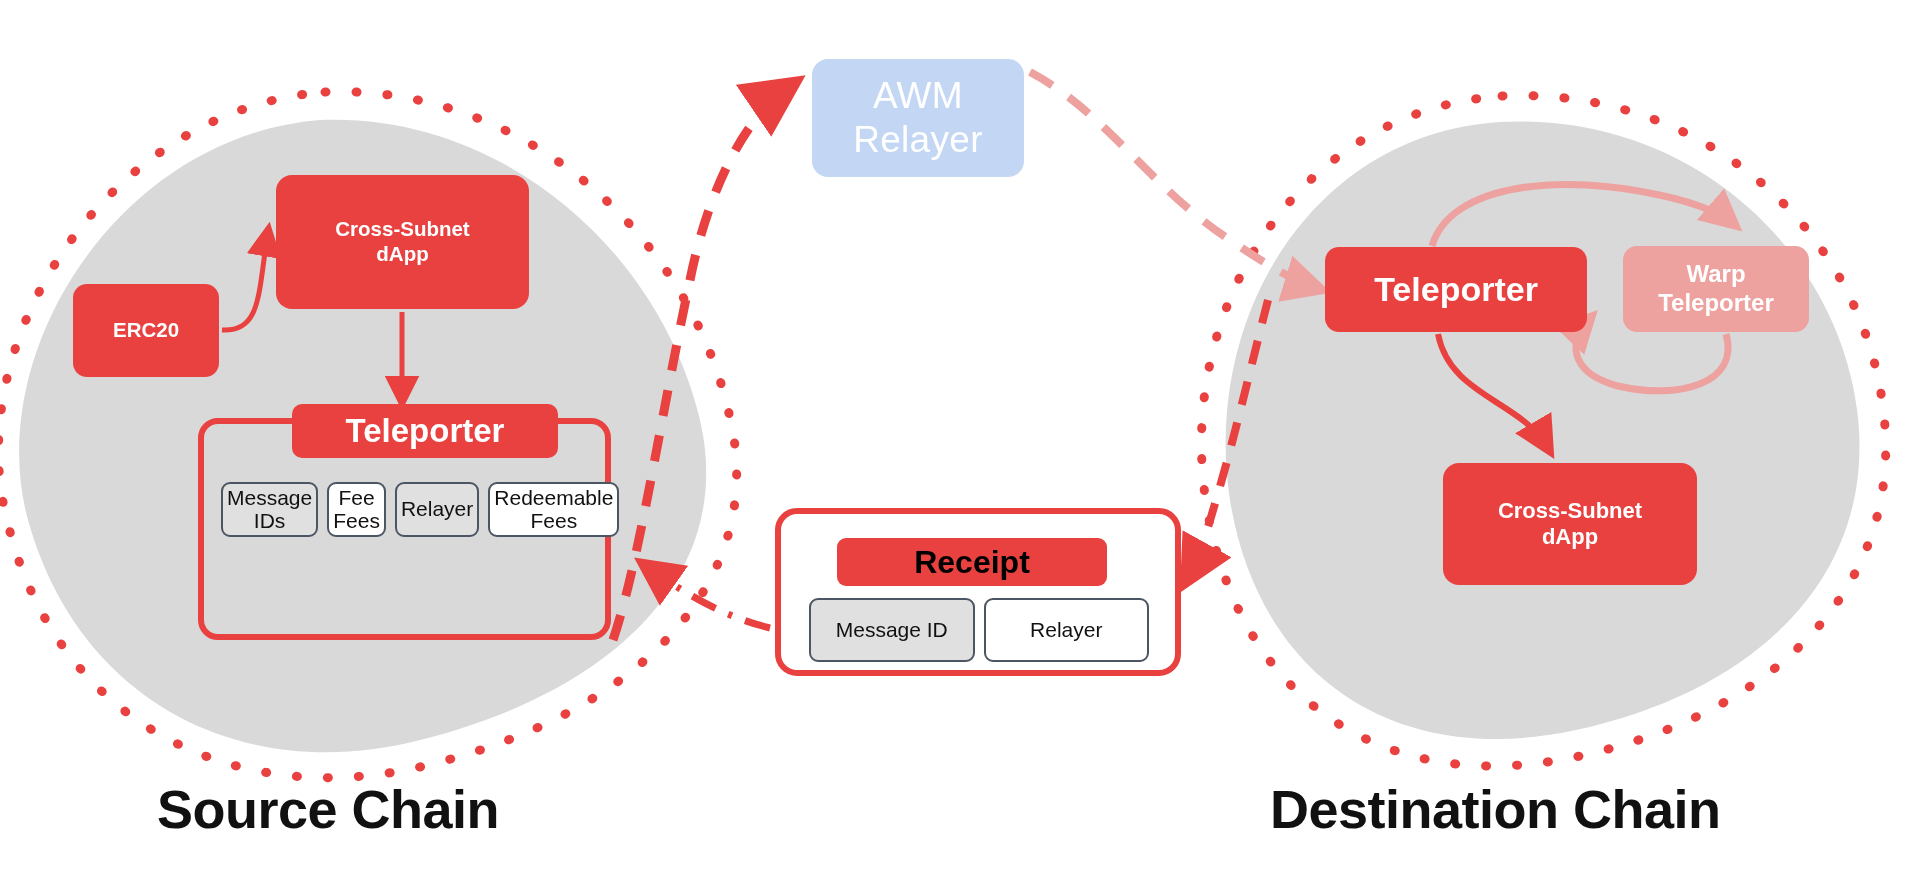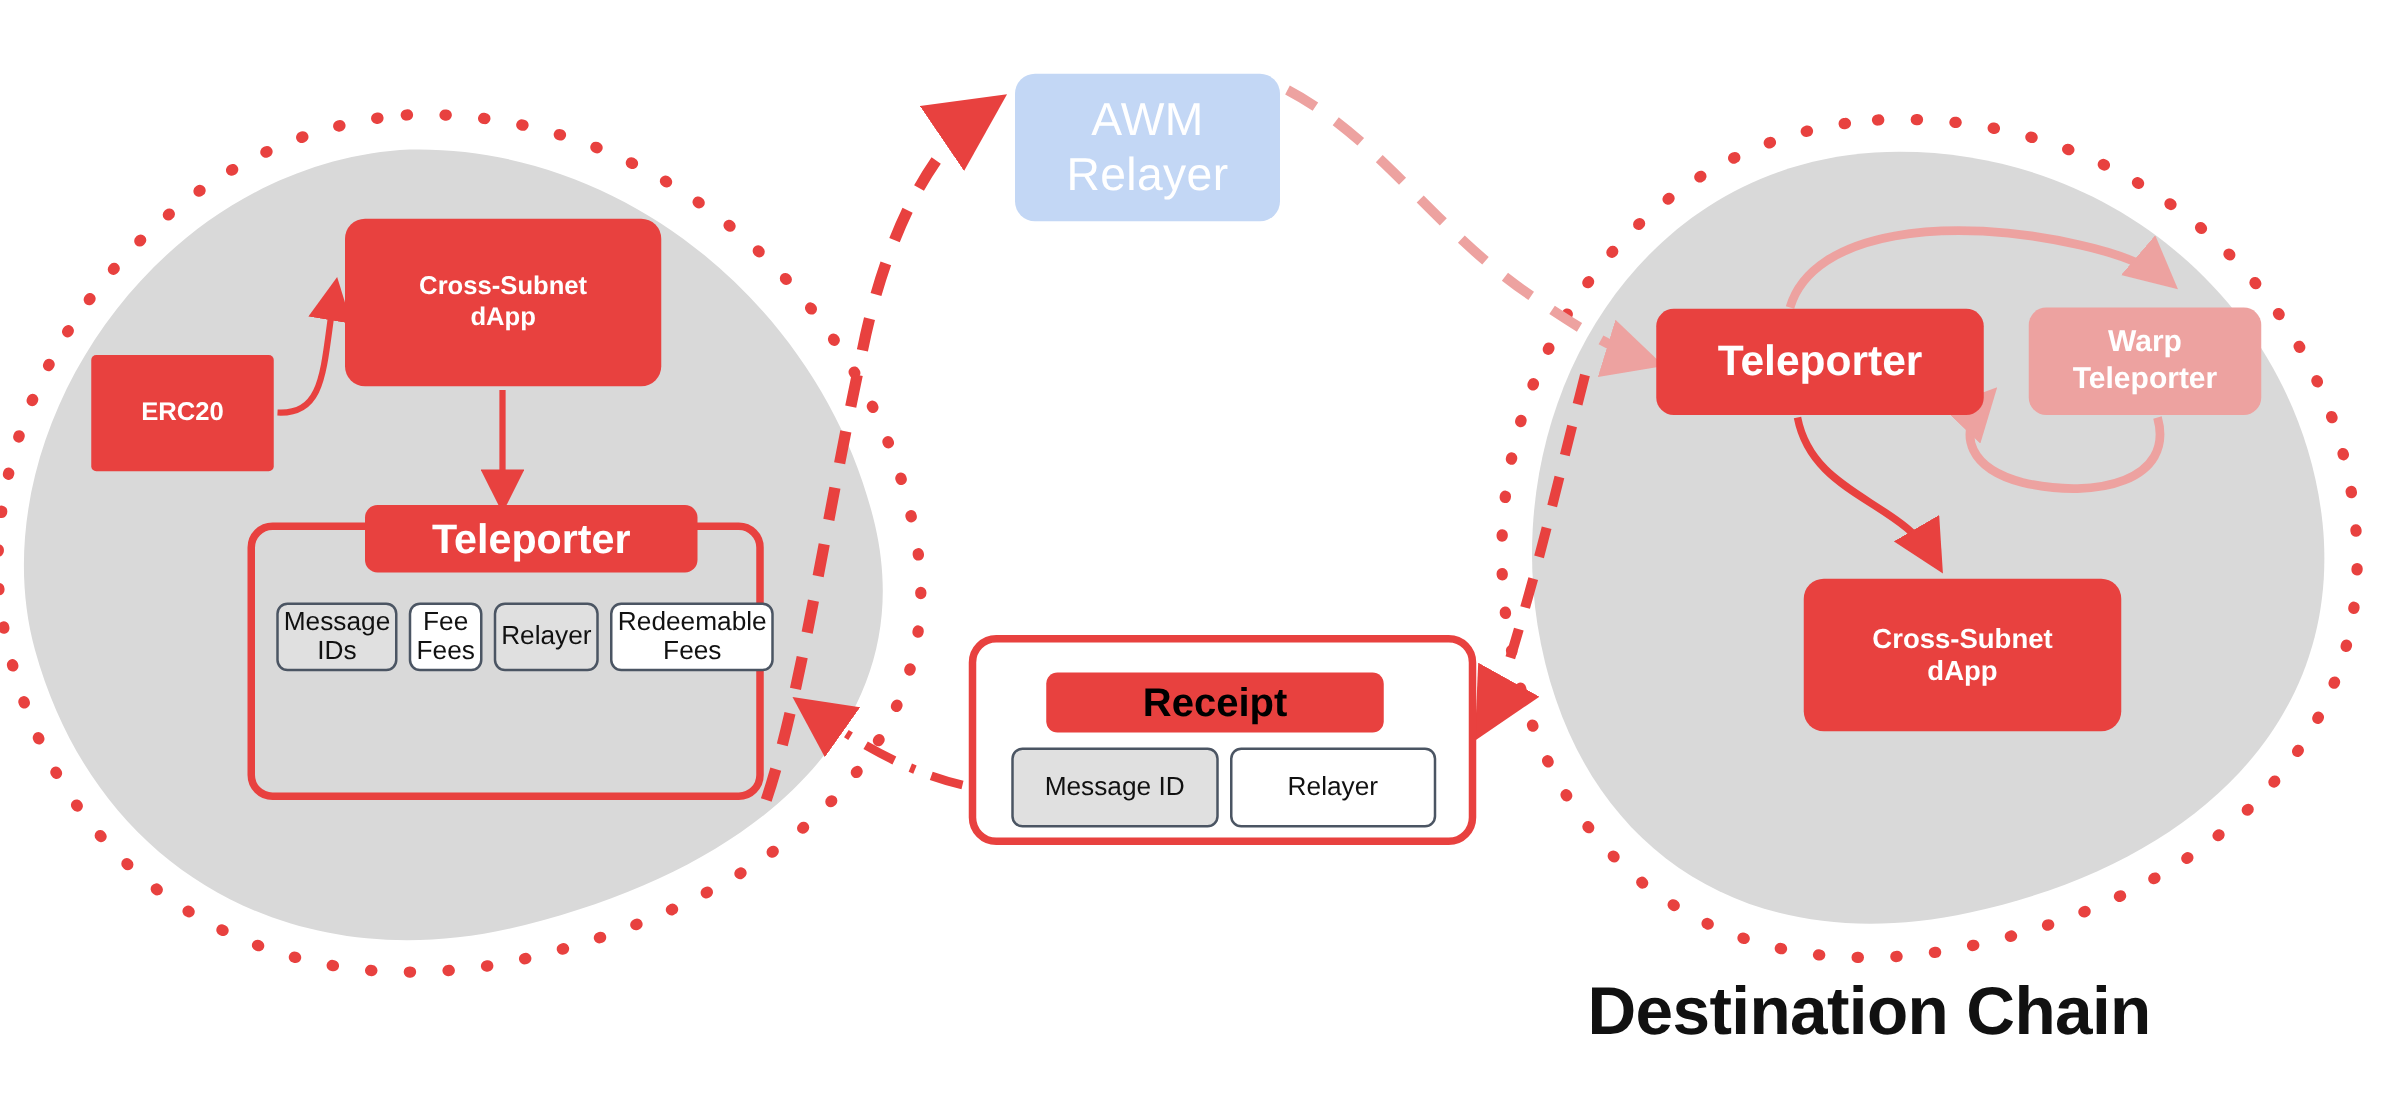--- a/index.html
+++ b/index.html
@@ -64,21 +64,21 @@
   #src-dapp {
     left: 276px; top: 175px;
     width: 253px; height: 134px;
     font-size: 20.5px;
     border-radius: 16px;
   }
   #src-erc20 {
     left: 73px; top: 284px;
     width: 146px; height: 93px;
     font-size: 20.5px;
-    border-radius: 4px;
+    border-radius: 14px;
   }
   #dst-teleporter {
     left: 1325px; top: 247px;
     width: 262px; height: 85px;
     font-size: 34px;
     border-radius: 14px;
   }
   #dst-warp {
     left: 1623px; top: 246px;
     width: 186px; height: 86px;
@@ -304,15 +304,16 @@
     </div>
   </div>
 
   <div class="node red" id="dst-dapp">
     <div>
       <div>Cross-Subnet</div>
       <div>dApp</div>
     </div>
   </div>
 
+  <div class="chain-caption" id="caption-source">Source Chain</div>
   <div class="chain-caption" id="caption-destination">Destination Chain</div>
 
 </div>
 
 </body></html>

